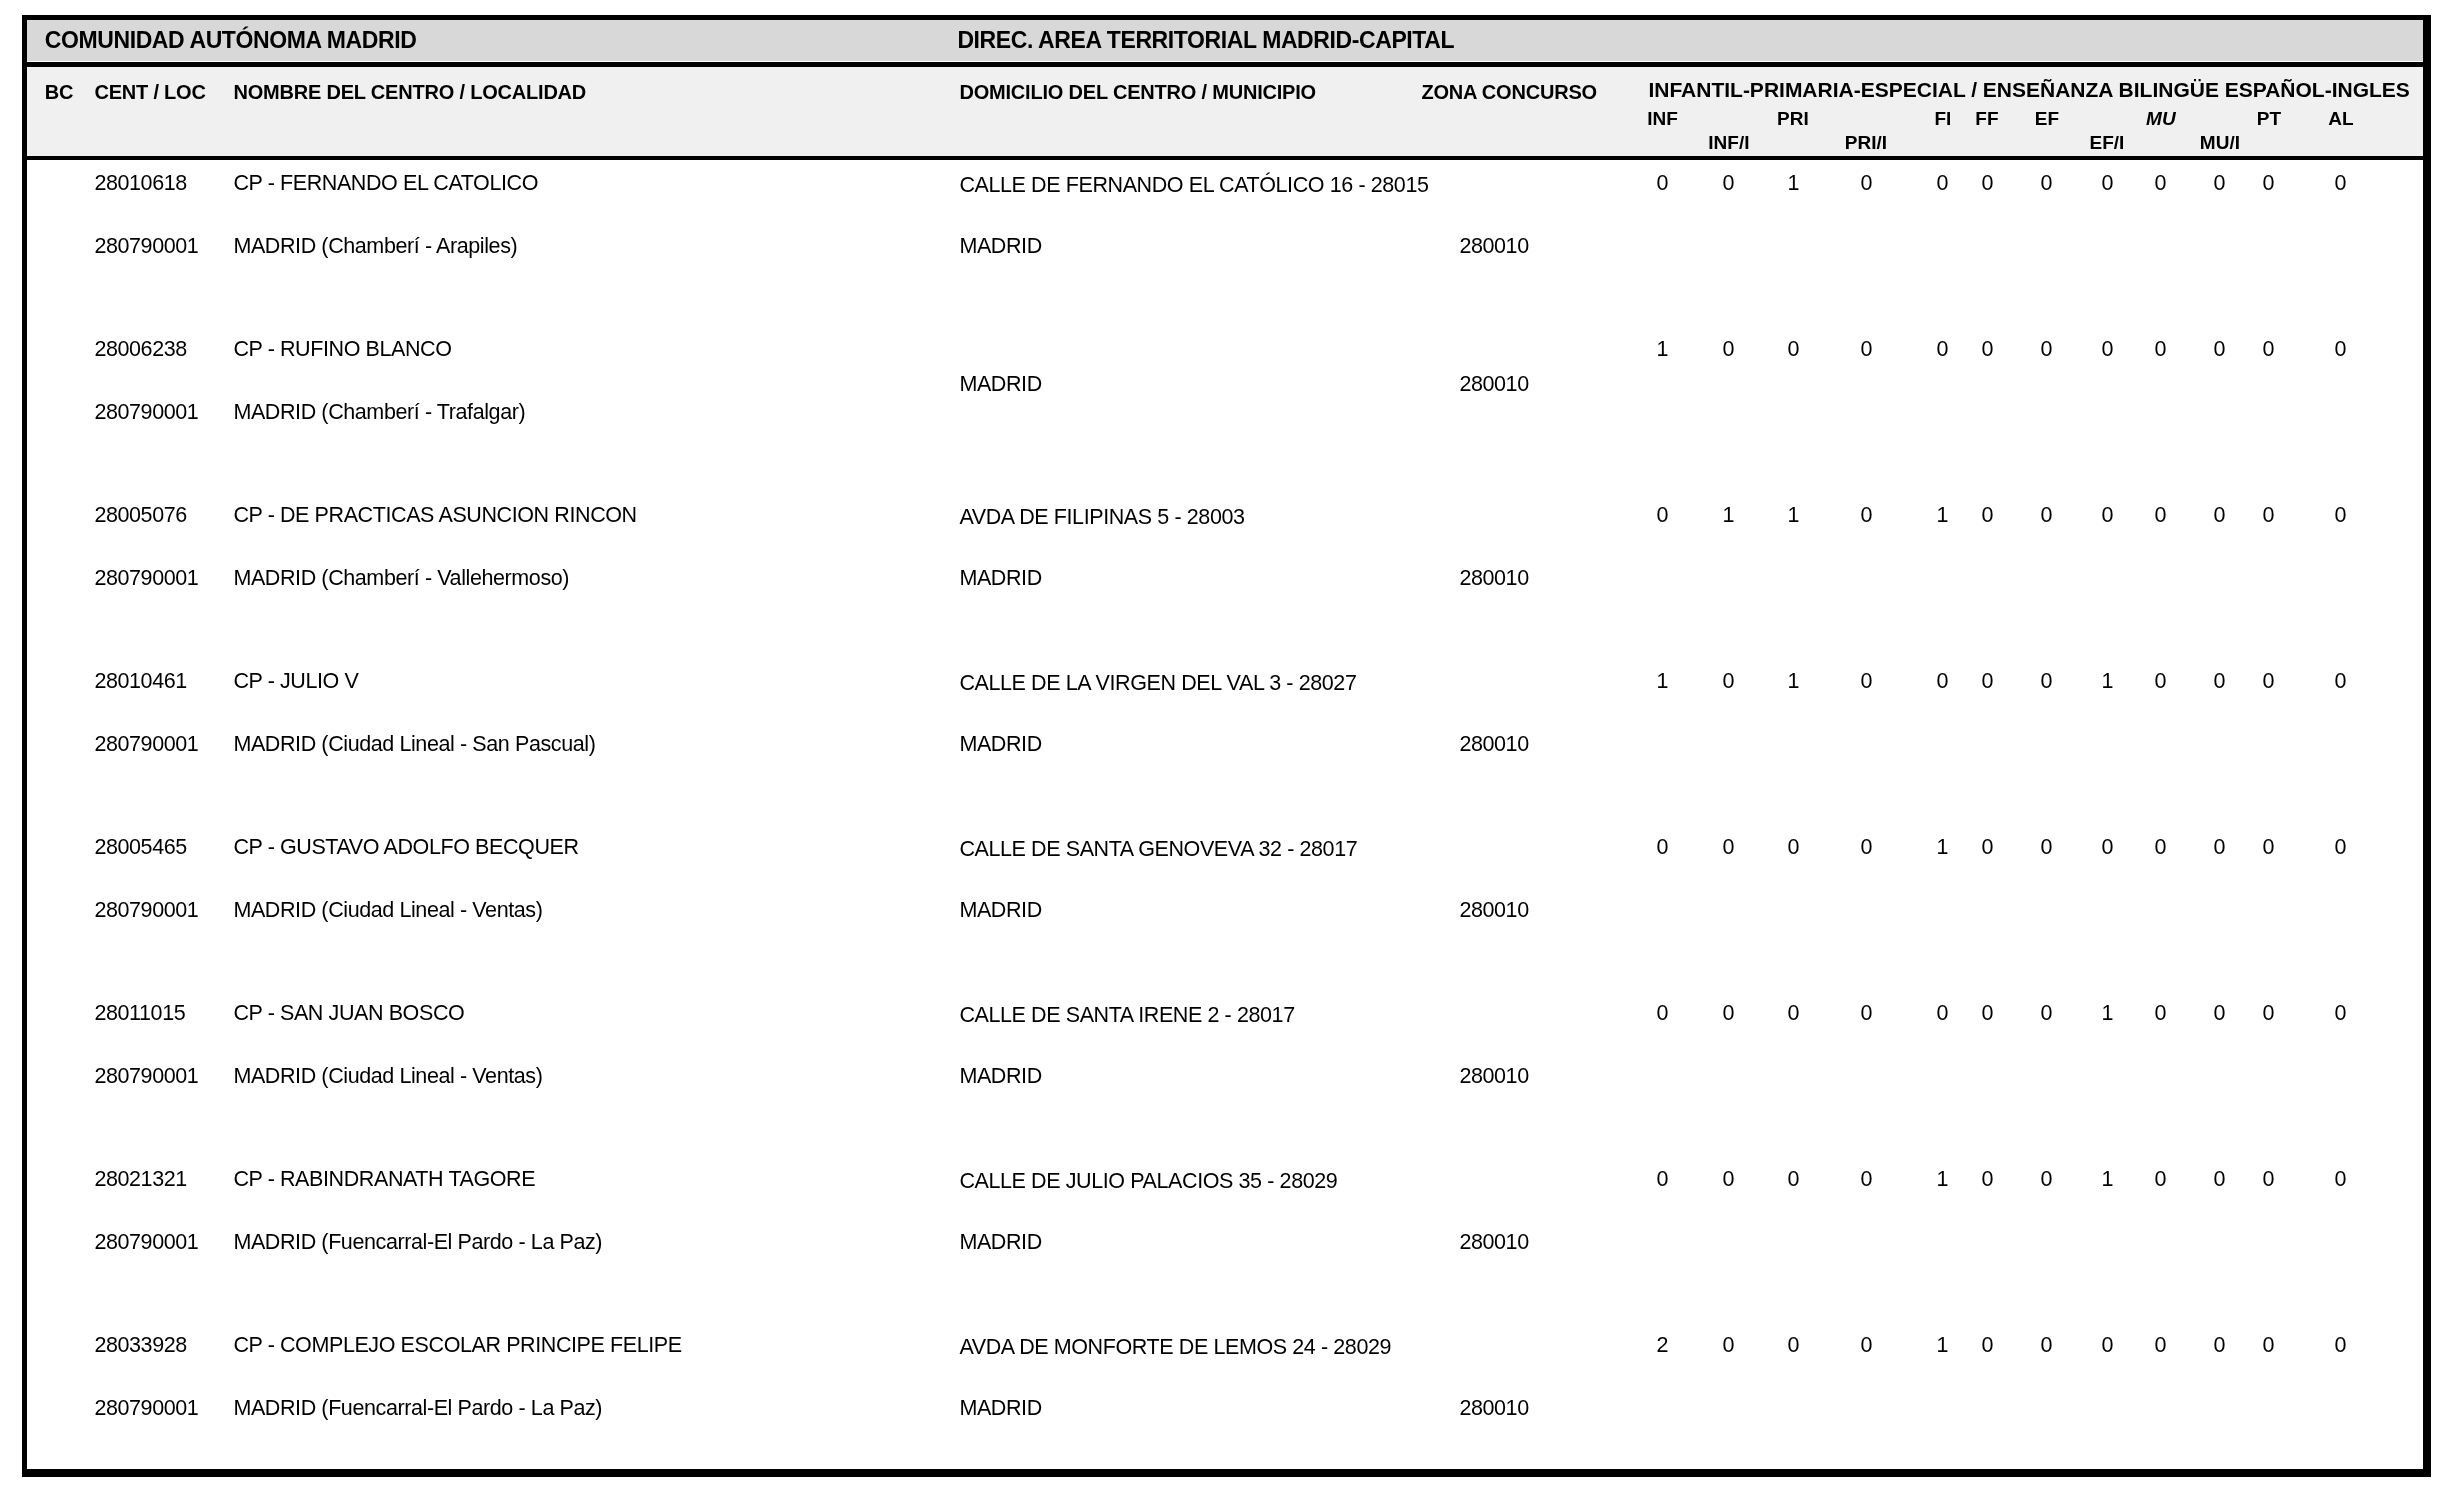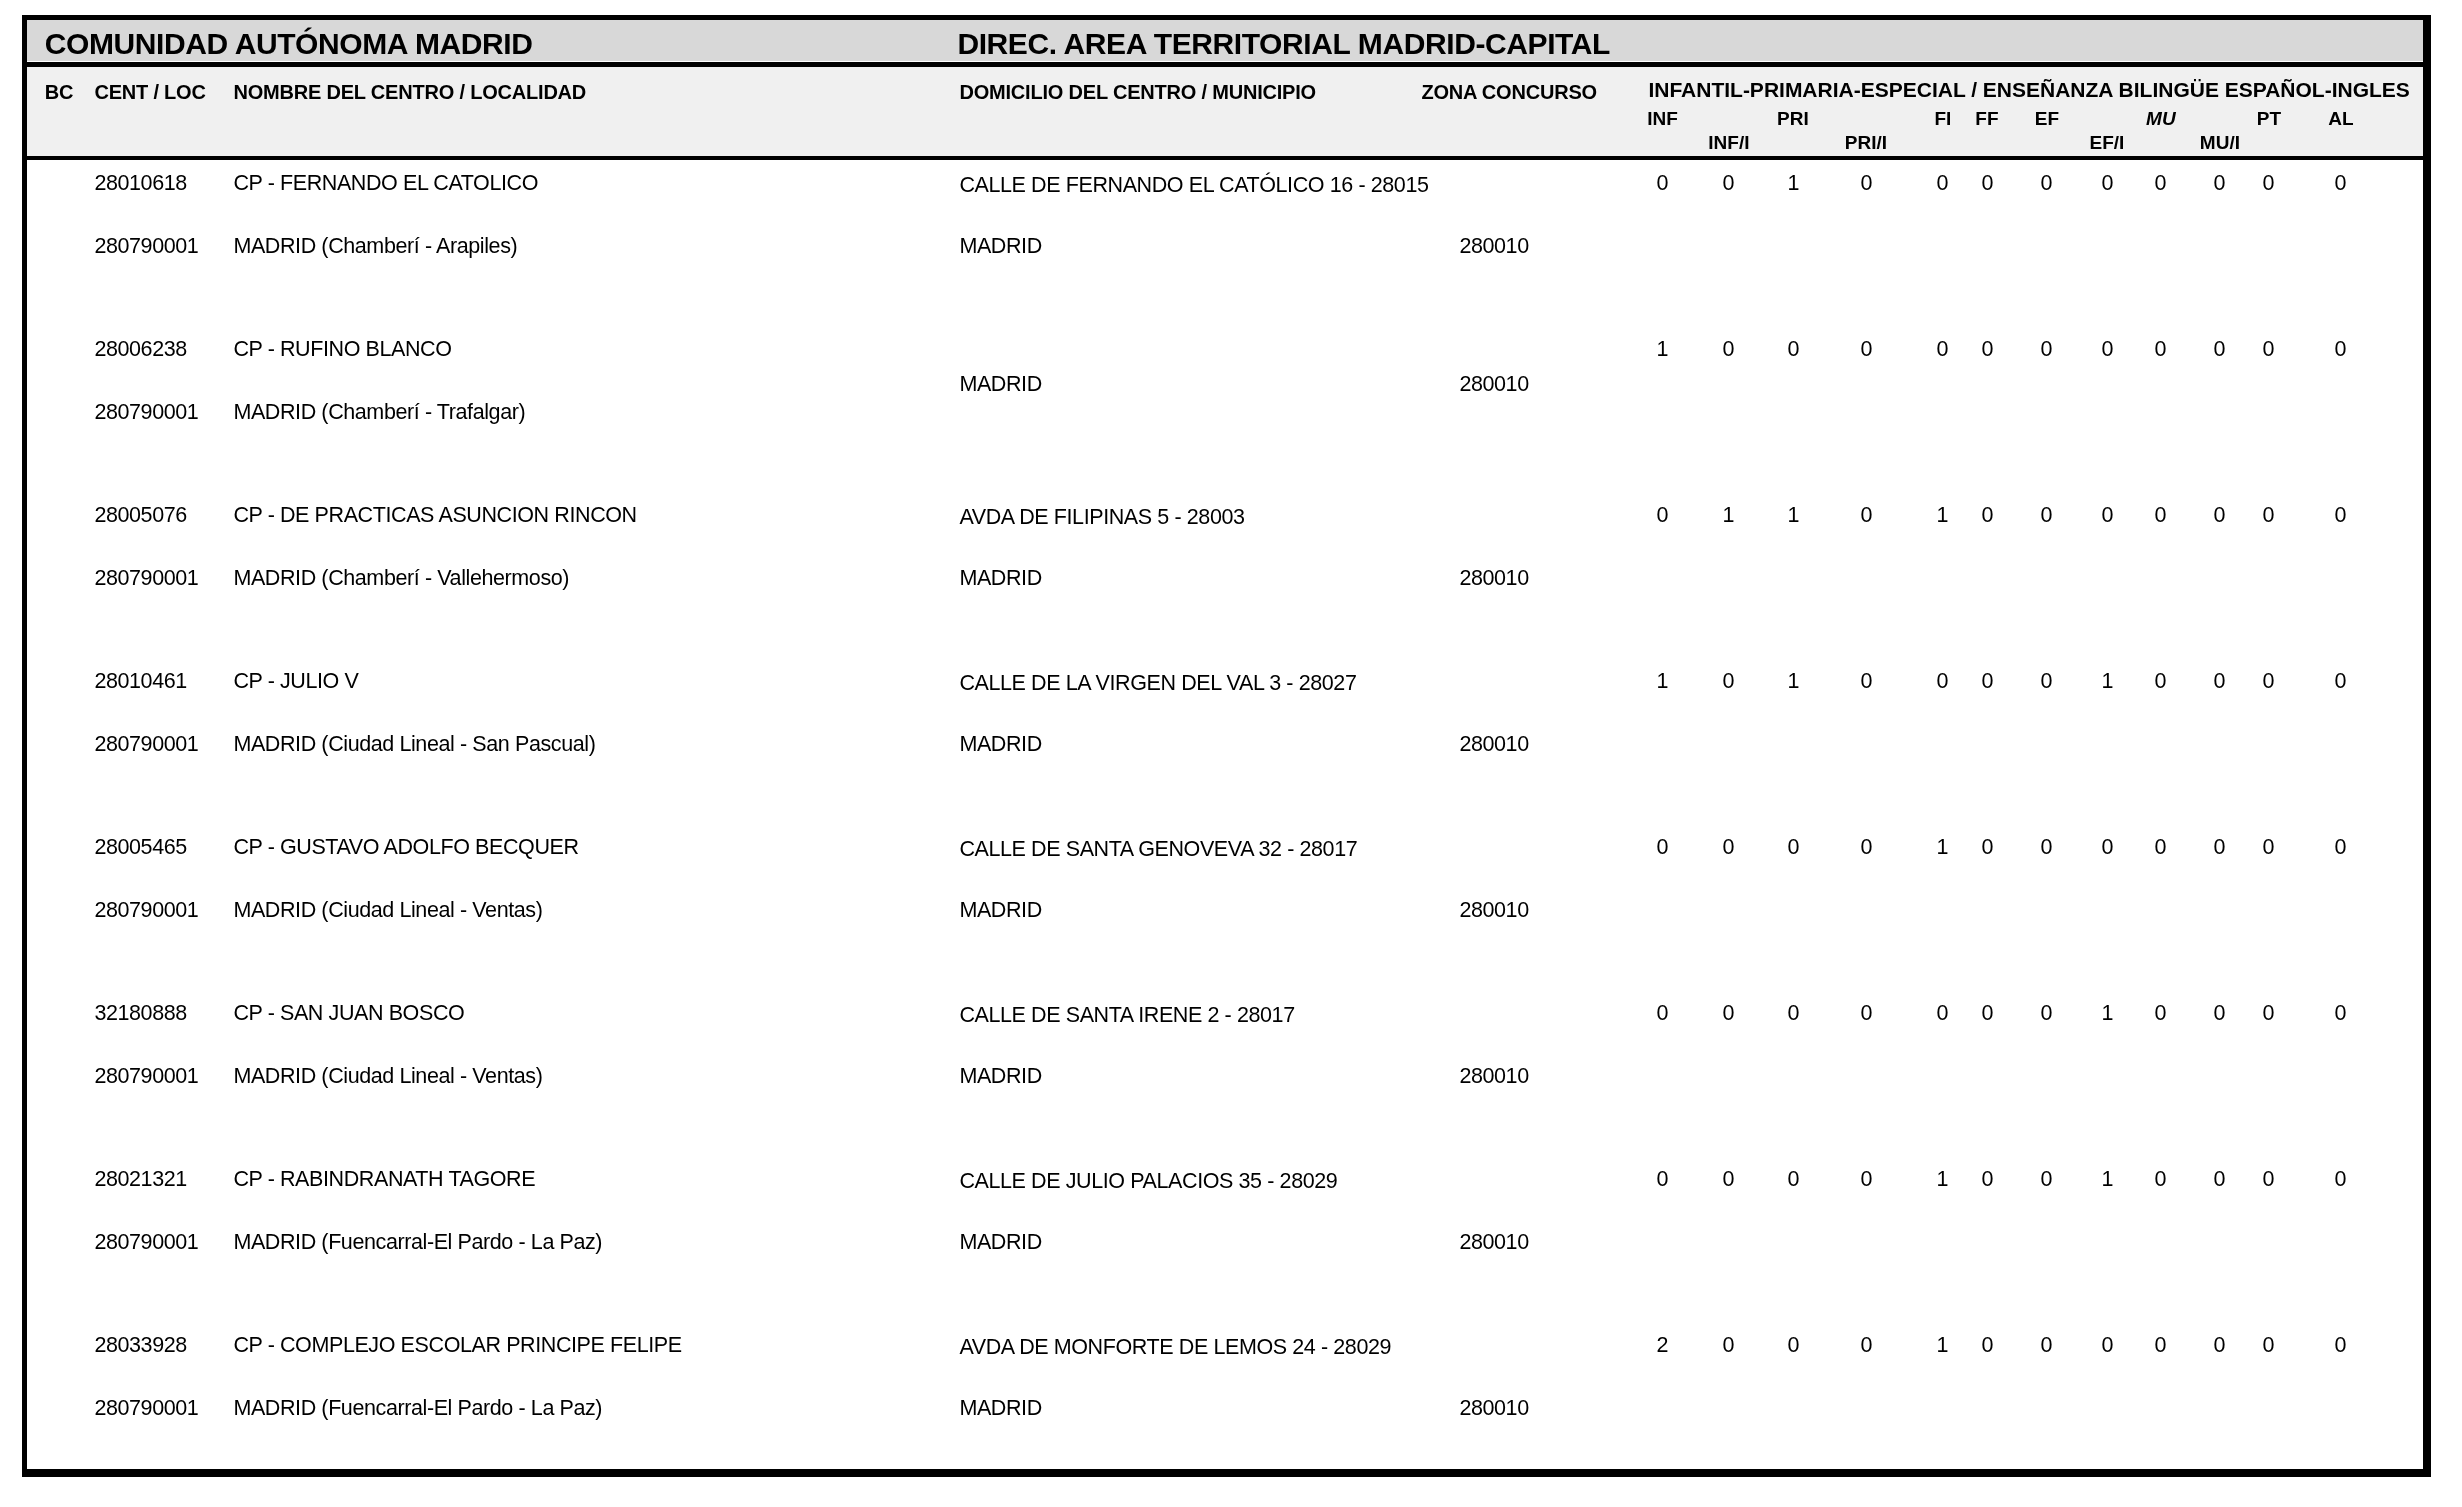--- a/index.html
+++ b/index.html
@@ -7,21 +7,21 @@
     width:2462px;height:1508px;position:relative;
     background:#ffffff;color:#000;
     font-family:"Liberation Sans", sans-serif;
   }
   .table-frame{
     position:absolute;left:22.4px;top:15px;width:2409px;height:1462px;
     border:solid #000;border-width:5px 8.3px 8.3px 5px;box-sizing:border-box;
     background:#fff;overflow:hidden;
   }
   .topbar{height:41px;background:var(--topbar-bg,#d8d8d8);position:relative}
-  .title{position:absolute;top:6.6px;font-weight:bold;font-size:30px;letter-spacing:-0.4px;white-space:nowrap}
+  .title{position:absolute;top:6.6px;font-weight:bold;font-size:23px;letter-spacing:-0.4px;white-space:nowrap}
   .title.left{left:17.4px}
   .title.right{left:930px}
   .sep{height:5px;background:#000;border-top:1.7px solid #fff}
   .colband{height:89px;background:var(--band-bg,#f0f0f0);position:relative;border-bottom:4.1px solid #000}
   .colhdr{position:absolute;top:14px;font-weight:bold;font-size:20px;letter-spacing:-0.2px;white-space:nowrap}
   .grouphdr{
     position:absolute;left:1621px;top:10.8px;right:0;
     font-weight:bold;font-size:21px;white-space:nowrap;overflow:hidden;
     text-decoration:underline;text-underline-offset:5px;text-decoration-thickness:1.7px;
   }
@@ -207,21 +207,21 @@
           <div class="val" style="left: 316px;">0</div>
           <div class="val" style="left: 375px;">0</div>
           <div class="val" style="left: 436px;">0</div>
           <div class="val" style="left: 489px;">0</div>
           <div class="val" style="left: 548px;">0</div>
           <div class="val" style="left: 597px;">0</div>
           <div class="val" style="left: 669px;">0</div>
         </div>
   </div>
       <div class="row">
-    <span class="cell cent">32180888</span>
+    <span class="cell cent">28011015</span>
     <span class="cell nombre">CP - SAN JUAN BOSCO</span>
     <span class="cell loccode">280790001</span>
     <span class="cell localidad">MADRID (Ciudad Lineal - Ventas)</span>
     <div class="domcol">
       <div class="domicilio">CALLE DE SANTA IRENE 2 - 28017</div>
       <div class="muniline">
         <span class="municipio">MADRID</span>
         <span class="zona">280010</span>
       </div>
     </div>

